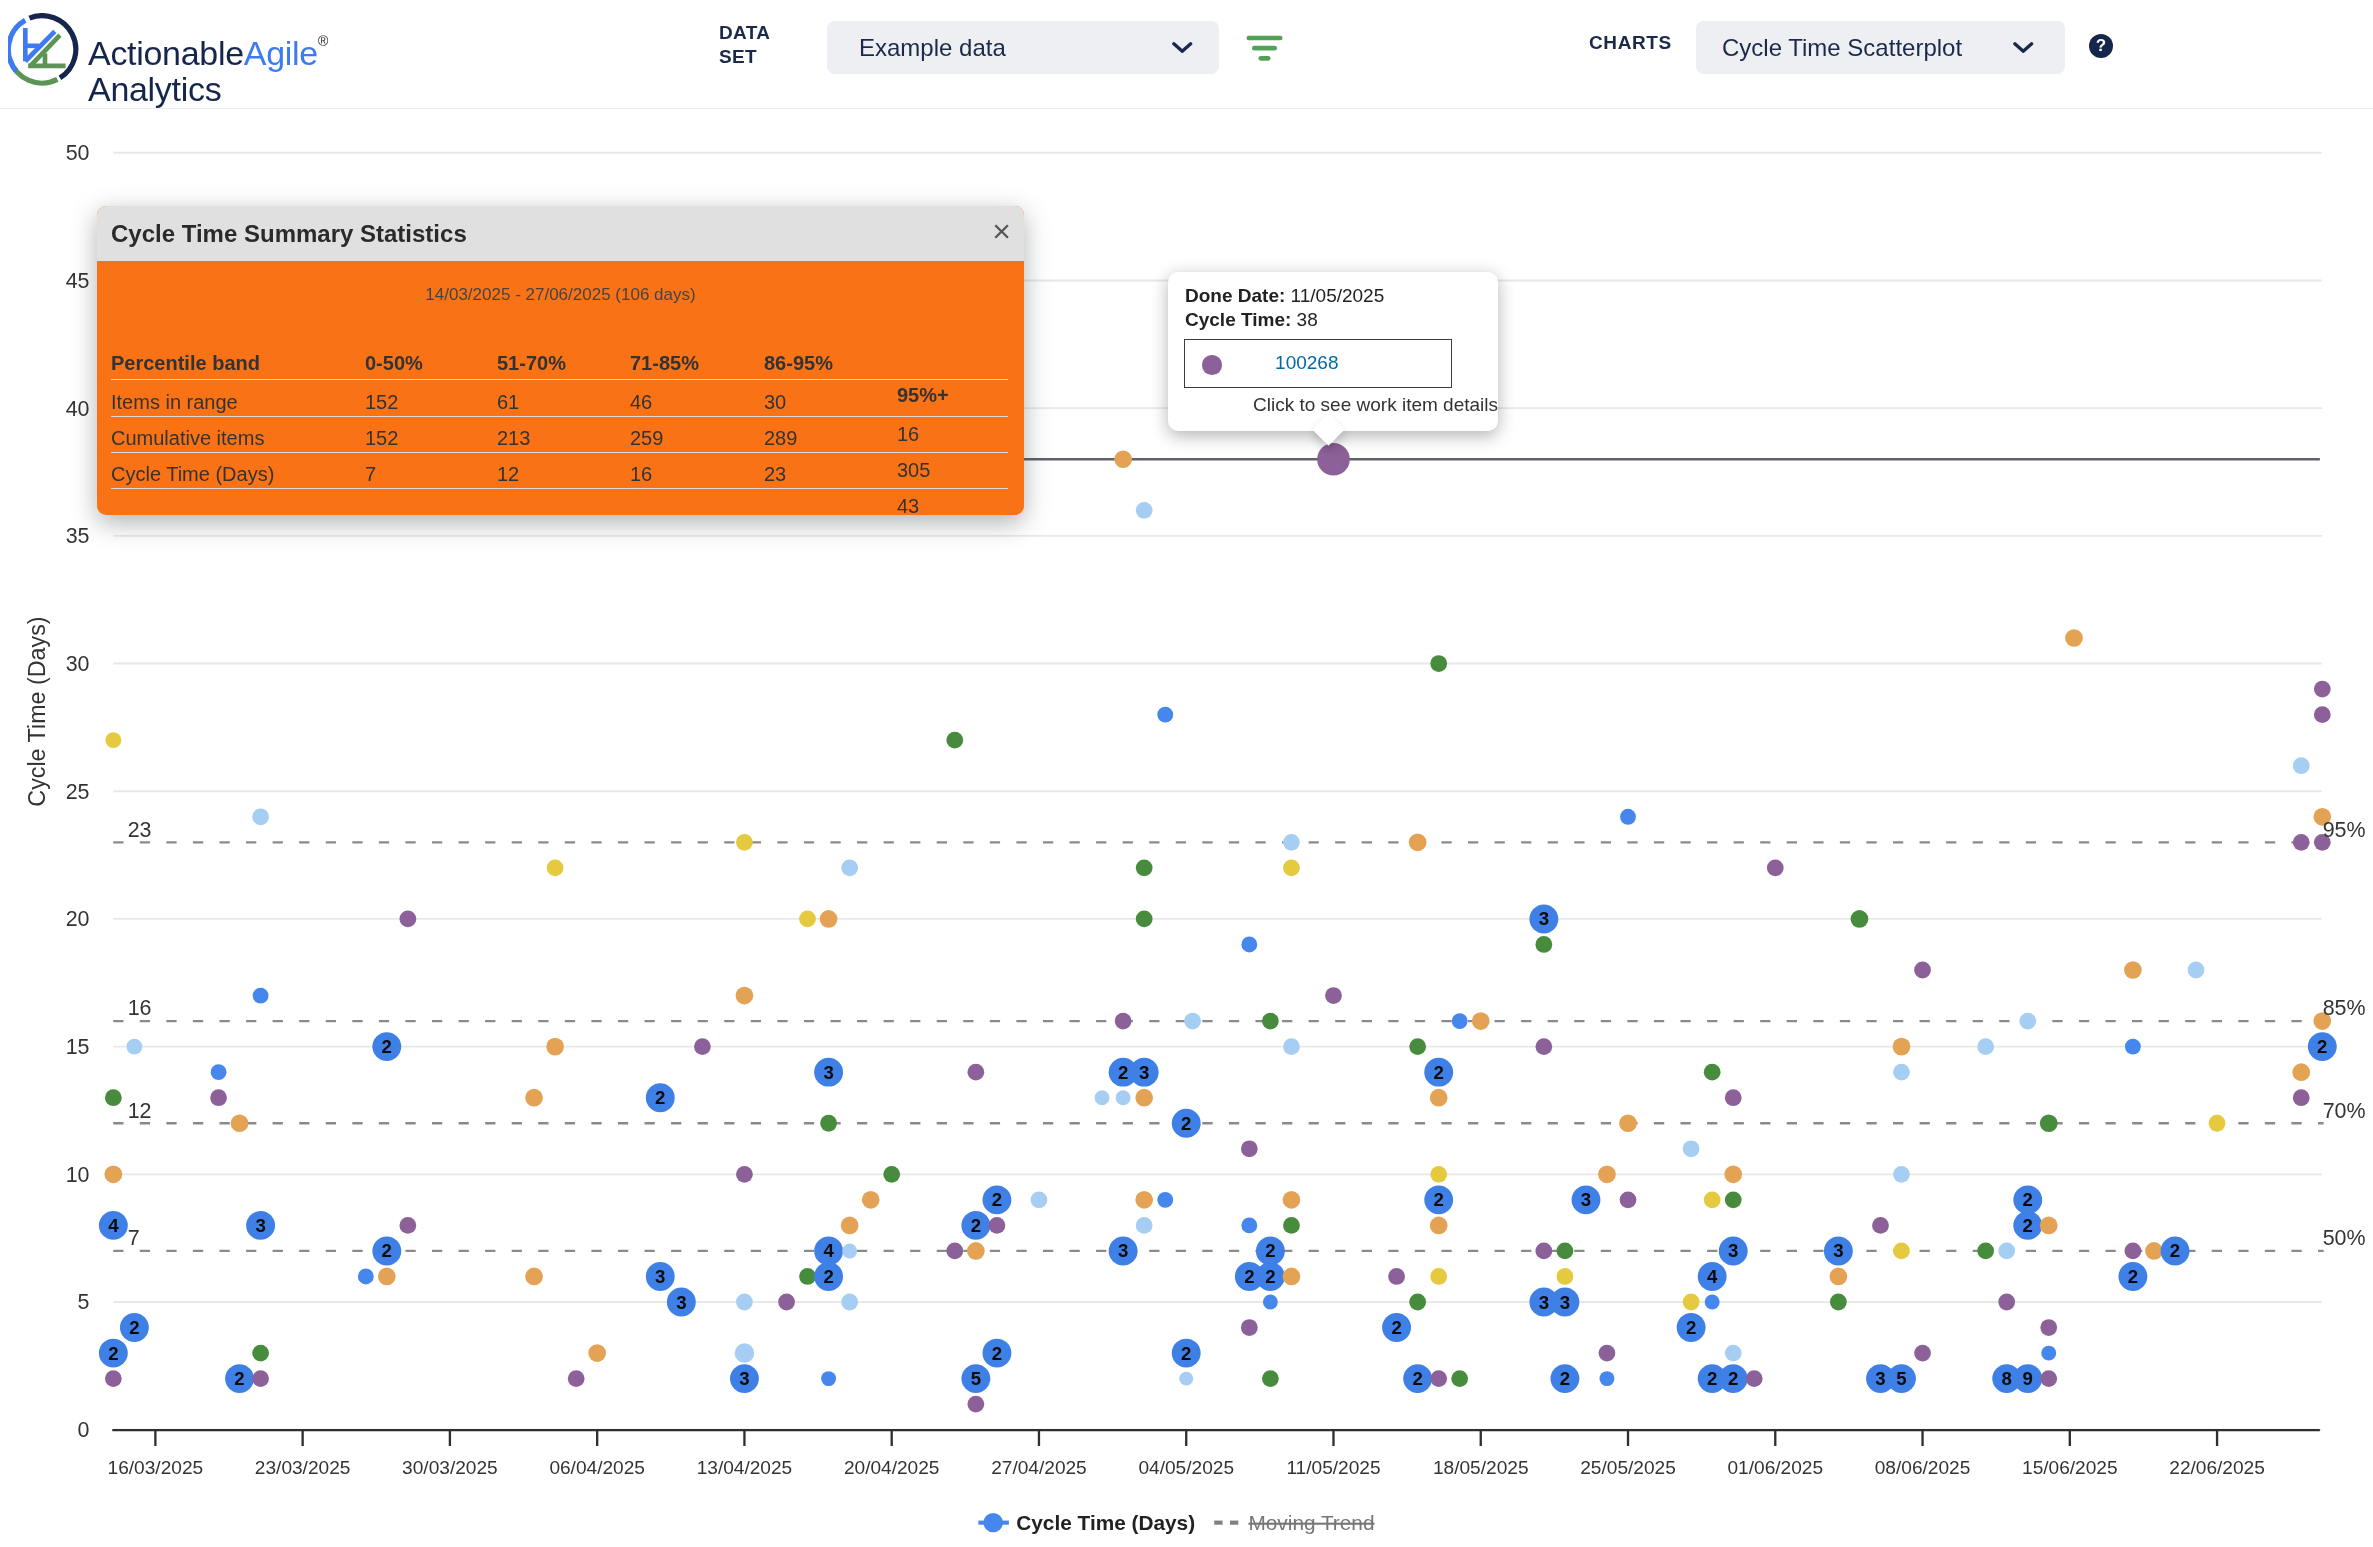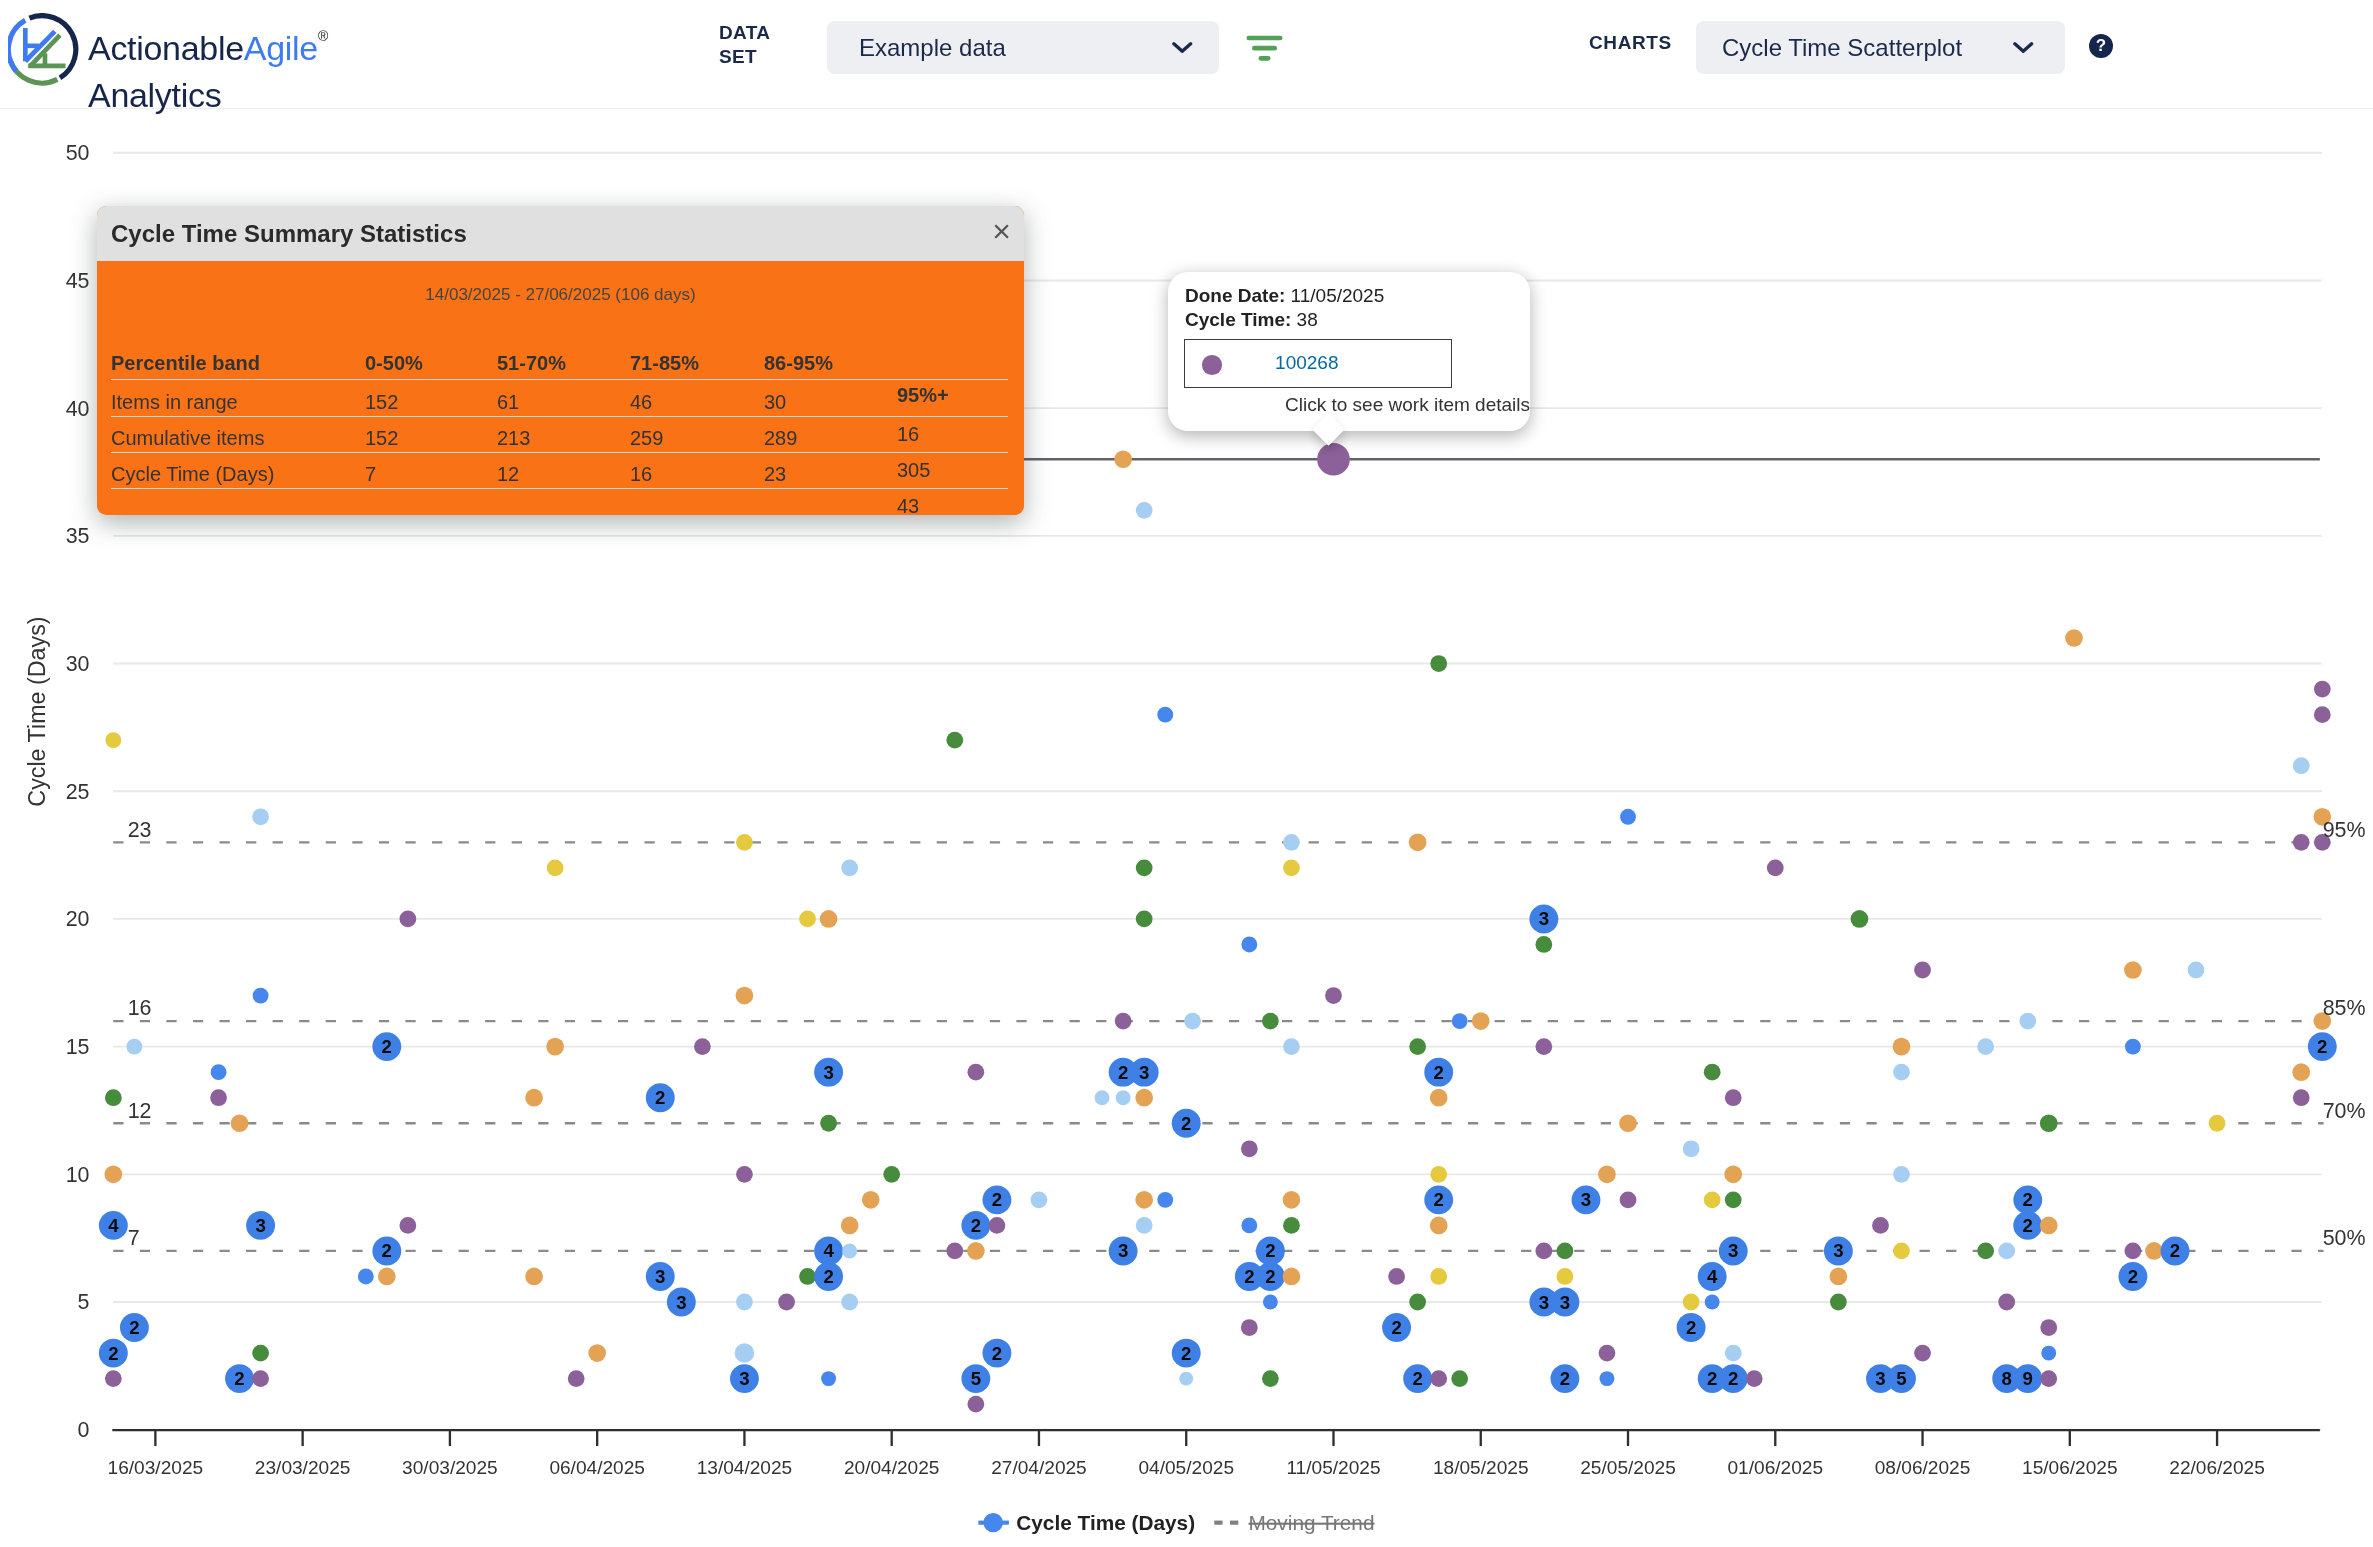--- a/index.html
+++ b/index.html
@@ -1,38 +1,38 @@
 <!DOCTYPE html>
 <html style="font-size:15px"><head><meta charset="utf-8">
 <style>
 * { margin:0; padding:0; box-sizing:border-box; }
 html,body { width:2373px; height:1548px; background:#fff; font-family:"Liberation Sans", sans-serif; position:relative; overflow:hidden; }
 .abs { position:absolute; }
 
 #hdr { position:absolute; left:0; top:0; width:2373px; height:109px; border-bottom:1.9px solid #ececec; background:#fff; }
-#logotxt { position:absolute; left:88px; top:13px; font-size:34px; letter-spacing:-0.3px; font-weight:500; color:#16254c; line-height:47px; }
+#logotxt { position:absolute; left:88px; top:23px; font-size:34px; letter-spacing:-0.3px; font-weight:500; color:#16254c; line-height:36px; }
 #logotxt .ag { color:#3e7bf2; }
 #logotxt .reg { font-size:14px; vertical-align:18.6px; color:#222; font-weight:400; }
 .hlabel { font-weight:bold; color:#1b2a4a; font-size:19px; line-height:24px; letter-spacing:0.3px; }
 .dd { position:absolute; top:20.5px; height:53px; background:#edeff3; border-radius:7.5px; color:#1b2a4a; font-size:24px; line-height:53px; }
 .chev { position:absolute; top:21.4px; width:20.5px; height:11.2px; }
 #help { position:absolute; left:2089px; top:34px; width:24px; height:24px; border-radius:50%; background:#16254c; color:#fff; font-size:17px; font-weight:bold; text-align:center; line-height:24px; }
 
 #panel { position:absolute; left:97px; top:206px; width:927px; height:309px; background:#f97316; border-radius:9.3px; box-shadow:0 7.5px 26px rgba(60,64,67,.4); }
 #panelhead { height:55px; background:#e0e0e0; border-radius:9.3px 9.3px 0 0; position:relative; }
 #panelhead .t { position:absolute; left:14px; top:14px; font-size:24px; font-weight:bold; color:#2a2a2a; }
 #panelhead .x { position:absolute; right:13px; top:6.5px; font-size:32px; color:#555; font-weight:400; }
 #panel .c1 { text-align:center; margin-top:15px; font-size:23px; color:#333; }
 #panel .c2 { text-align:center; margin-top:24px; font-size:17px; color:#444; }
 .trow { position:absolute; left:0; width:926px; font-size:20px; color:#333; }
 .trow span { position:absolute; }
 .tsep { position:absolute; left:14px; width:897px; border-top:1.4px solid #d9d9d9; }
 .tc0 { left:14px; } .tc1 { left:268px; } .tc2 { left:400px; } .tc3 { left:533px; } .tc4 { left:667px; } .tc5 { left:800px;margin-top:32px; }
 
-#tip { position:absolute; left:1168px; top:272px; width:362px; height:159px; background:#fff; border-radius:20px; box-shadow:0 4.7px 17px rgba(0,0,0,.3); font-size:19px; color:#222; }
+#tip { position:absolute; left:1168px; top:272px; width:330px; height:159px; background:#fff; border-radius:10px; box-shadow:0 4.7px 17px rgba(0,0,0,.3); font-size:19px; color:#222; }
 #tip .ptr { position:absolute; left:149px; bottom:-10.3px; width:23px; height:23px; background:#fff; transform:rotate(45deg); box-shadow:3.7px 3.7px 9.3px rgba(0,0,0,.18); }
 #tip .l1 { position:absolute; left:17px; top:13px; }
 #tip .l2 { position:absolute; left:17px; top:37px; }
 #tip .box { position:absolute; left:16px; top:67px; width:268px; height:49px; border:1.9px solid #3c3c3c; }
 #tip .box .pd { position:absolute; left:17px; top:15px; width:19.6px; height:19.6px; border-radius:50%; background:#8c6199; }
 #tip .box .id { position:absolute; left:-22.4px; right:0; top:12px; text-align:center; color:#0369a1; }
 #tip .l3 { position:absolute; left:0; right:0; top:122px; text-align:right; color:#333; }
 
 #legend { position:absolute; left:0; top:1506px; width:2373px; height:37px; }
 </style></head>

